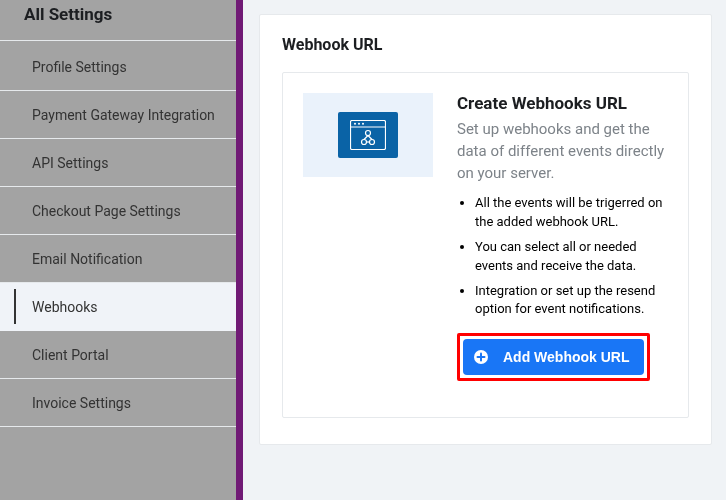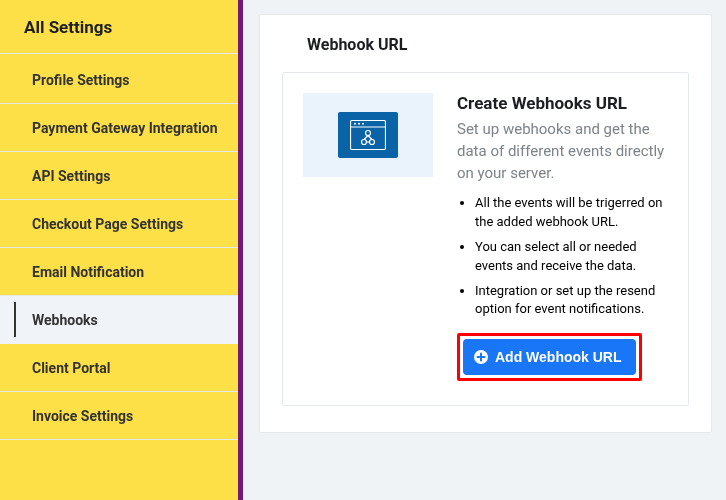--- a/index.html
+++ b/index.html
@@ -6,37 +6,37 @@
   body {
     font-family: -apple-system, BlinkMacSystemFont, "Segoe UI", Roboto, sans-serif;
     background: #f0f3f6;
     width: 726px;
     height: 500px;
     overflow: hidden;
   }
   .layout { display: flex; width: 100%; height: 100%; }
   .sidebar {
     width: 243px;
-    background: #fde047;
-    border-right: 5px solid #701a75;
-    padding-top: 17px;
+    background: #a3a3a3;
+    border-right: 7px solid #701a75;
+    padding-top: 4px;
     flex-shrink: 0;
   }
   .sidebar-title {
     font-size: 17px;
     font-weight: 700;
     color: #1c1e21;
     padding: 0 24px 2px 24px;
   }
   .sidebar-divider {
     height: 1px;
     background: #e6e9ec;
     margin: 14px 0 2px 0;
   }
-  .sidebar-list { list-style: none; font-weight: bold; }
+  .sidebar-list { list-style: none; }
   .sidebar-item {
     padding: 16px 24px 15px 32px;
     font-size: 14px;
     color: #333;
     border-bottom: 1px solid #e6e9ec;
     cursor: pointer;
     white-space: nowrap;
     overflow: hidden;
   }
   .sidebar-item.active {
@@ -58,27 +58,26 @@
     background: #fff;
     border: 1px solid #e6e9ec;
     border-radius: 2px;
     padding: 20px 22px 26px 22px;
   }
   .panel-title {
     font-size: 16px;
     font-weight: 700;
     color: #1c1e21;
     margin-bottom: 18px;
-    margin-left: 25px;
   }
   .panel-body {
     border: 1px solid #e6e9ec;
     border-radius: 2px;
     display: flex;
-    padding: 20px 20px 24px 20px;
+    padding: 20px 20px 36px 20px;
     gap: 24px;
     align-items: flex-start;
   }
   .icon-panel {
     width: 130px;
     height: 84px;
     background: #eaf2fb;
     display: flex;
     align-items: center;
     justify-content: center;
@@ -125,21 +124,21 @@
   .add-btn {
     background: #1976f6;
     color: #fff;
     border: none;
     border-radius: 4px;
     font-size: 14px;
     font-weight: 600;
     padding: 10px 14px 10px 10px;
     display: inline-flex;
     align-items: center;
-    gap: 6px;
+    gap: 14px;
     cursor: pointer;
   }
   .plus-circle-icon {
     width: 16px;
     height: 16px;
     flex-shrink: 0;
   }
 </style>
 </head>
 <body>

